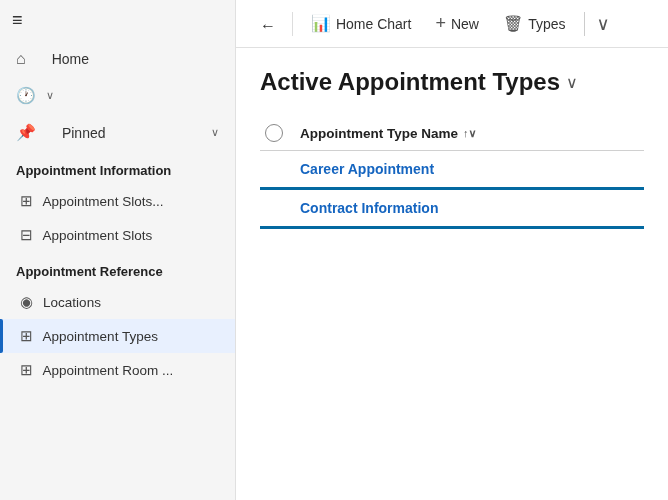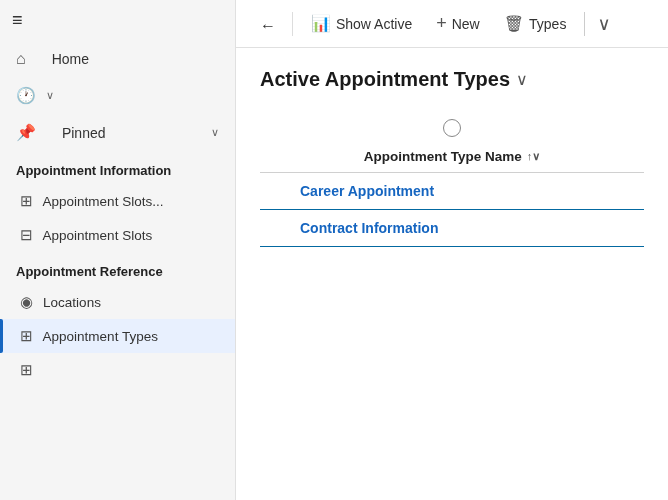--- a/index.html
+++ b/index.html
@@ -131,39 +131,38 @@
       padding: 20px 24px;
       overflow-y: auto;
     }
     .page-title-row {
       display: flex;
       align-items: center;
       gap: 6px;
       margin-bottom: 20px;
     }
     .page-title {
-      font-size: 20px;
+      font-size: 24px;
       font-weight: 600;
       color: #1a1a1a;
     }
     .title-chevron {
       font-size: 16px;
       color: #555;
       cursor: pointer;
     }
 
     
     .table-area { width: 100%; }
     .table-header {
       display: flex;
       align-items: center;
       padding: 8px 0;
       border-bottom: 1px solid #d0d0d0;
       gap: 12px;
-      flex-direction: column;
     }
     .col-check {
       width: 28px;
       min-width: 28px;
       display: flex;
       align-items: center;
       justify-content: center;
     }
     .col-name {
       flex: 1;
@@ -180,21 +179,21 @@
       height: 18px;
       border: 1.5px solid #888;
       border-radius: 50%;
       background: #fff;
       display: inline-block;
     }
     .table-row {
       display: flex;
       align-items: center;
       padding: 10px 0;
-      border-bottom: 1px solid #0369a1;
+      border-bottom: 3px solid #0369a1;
       gap: 12px;
     }
     .cell-link {
       color: #1565c0;
       cursor: pointer;
       font-size: 14px;
       text-decoration: none;
     }
   </style>
 </head>
@@ -233,31 +232,32 @@
   <div class="sub-item">
     <span class="sub-icon">◉</span>
     <span>Locations</span>
   </div>
   <div class="sub-item active">
     <span class="sub-icon">⊞</span>
     <span>Appointment Types</span>
   </div>
   <div class="sub-item">
     <span class="sub-icon">⊞</span>
+    <span>Appointment Room ...</span>
   </div>
 </div>
 
 <div class="main">
 
   <div class="toolbar">
     <button class="toolbar-back">←</button>
     <div style="width:1px; height:24px; background:#ddd; margin:0 4px;"></div>
     <button class="toolbar-btn">
       <span class="btn-icon">📊</span>
-      <span>Show Active</span>
+      <span>Home Chart</span>
     </button>
     <button class="toolbar-btn">
       <span class="btn-icon" style="font-style:normal; font-size:18px;">+</span>
       <span>New</span>
     </button>
     <button class="toolbar-btn">
       <span class="btn-icon">🗑</span>
       <span>Types</span>
     </button>
     <div class="toolbar-sep"></div>

